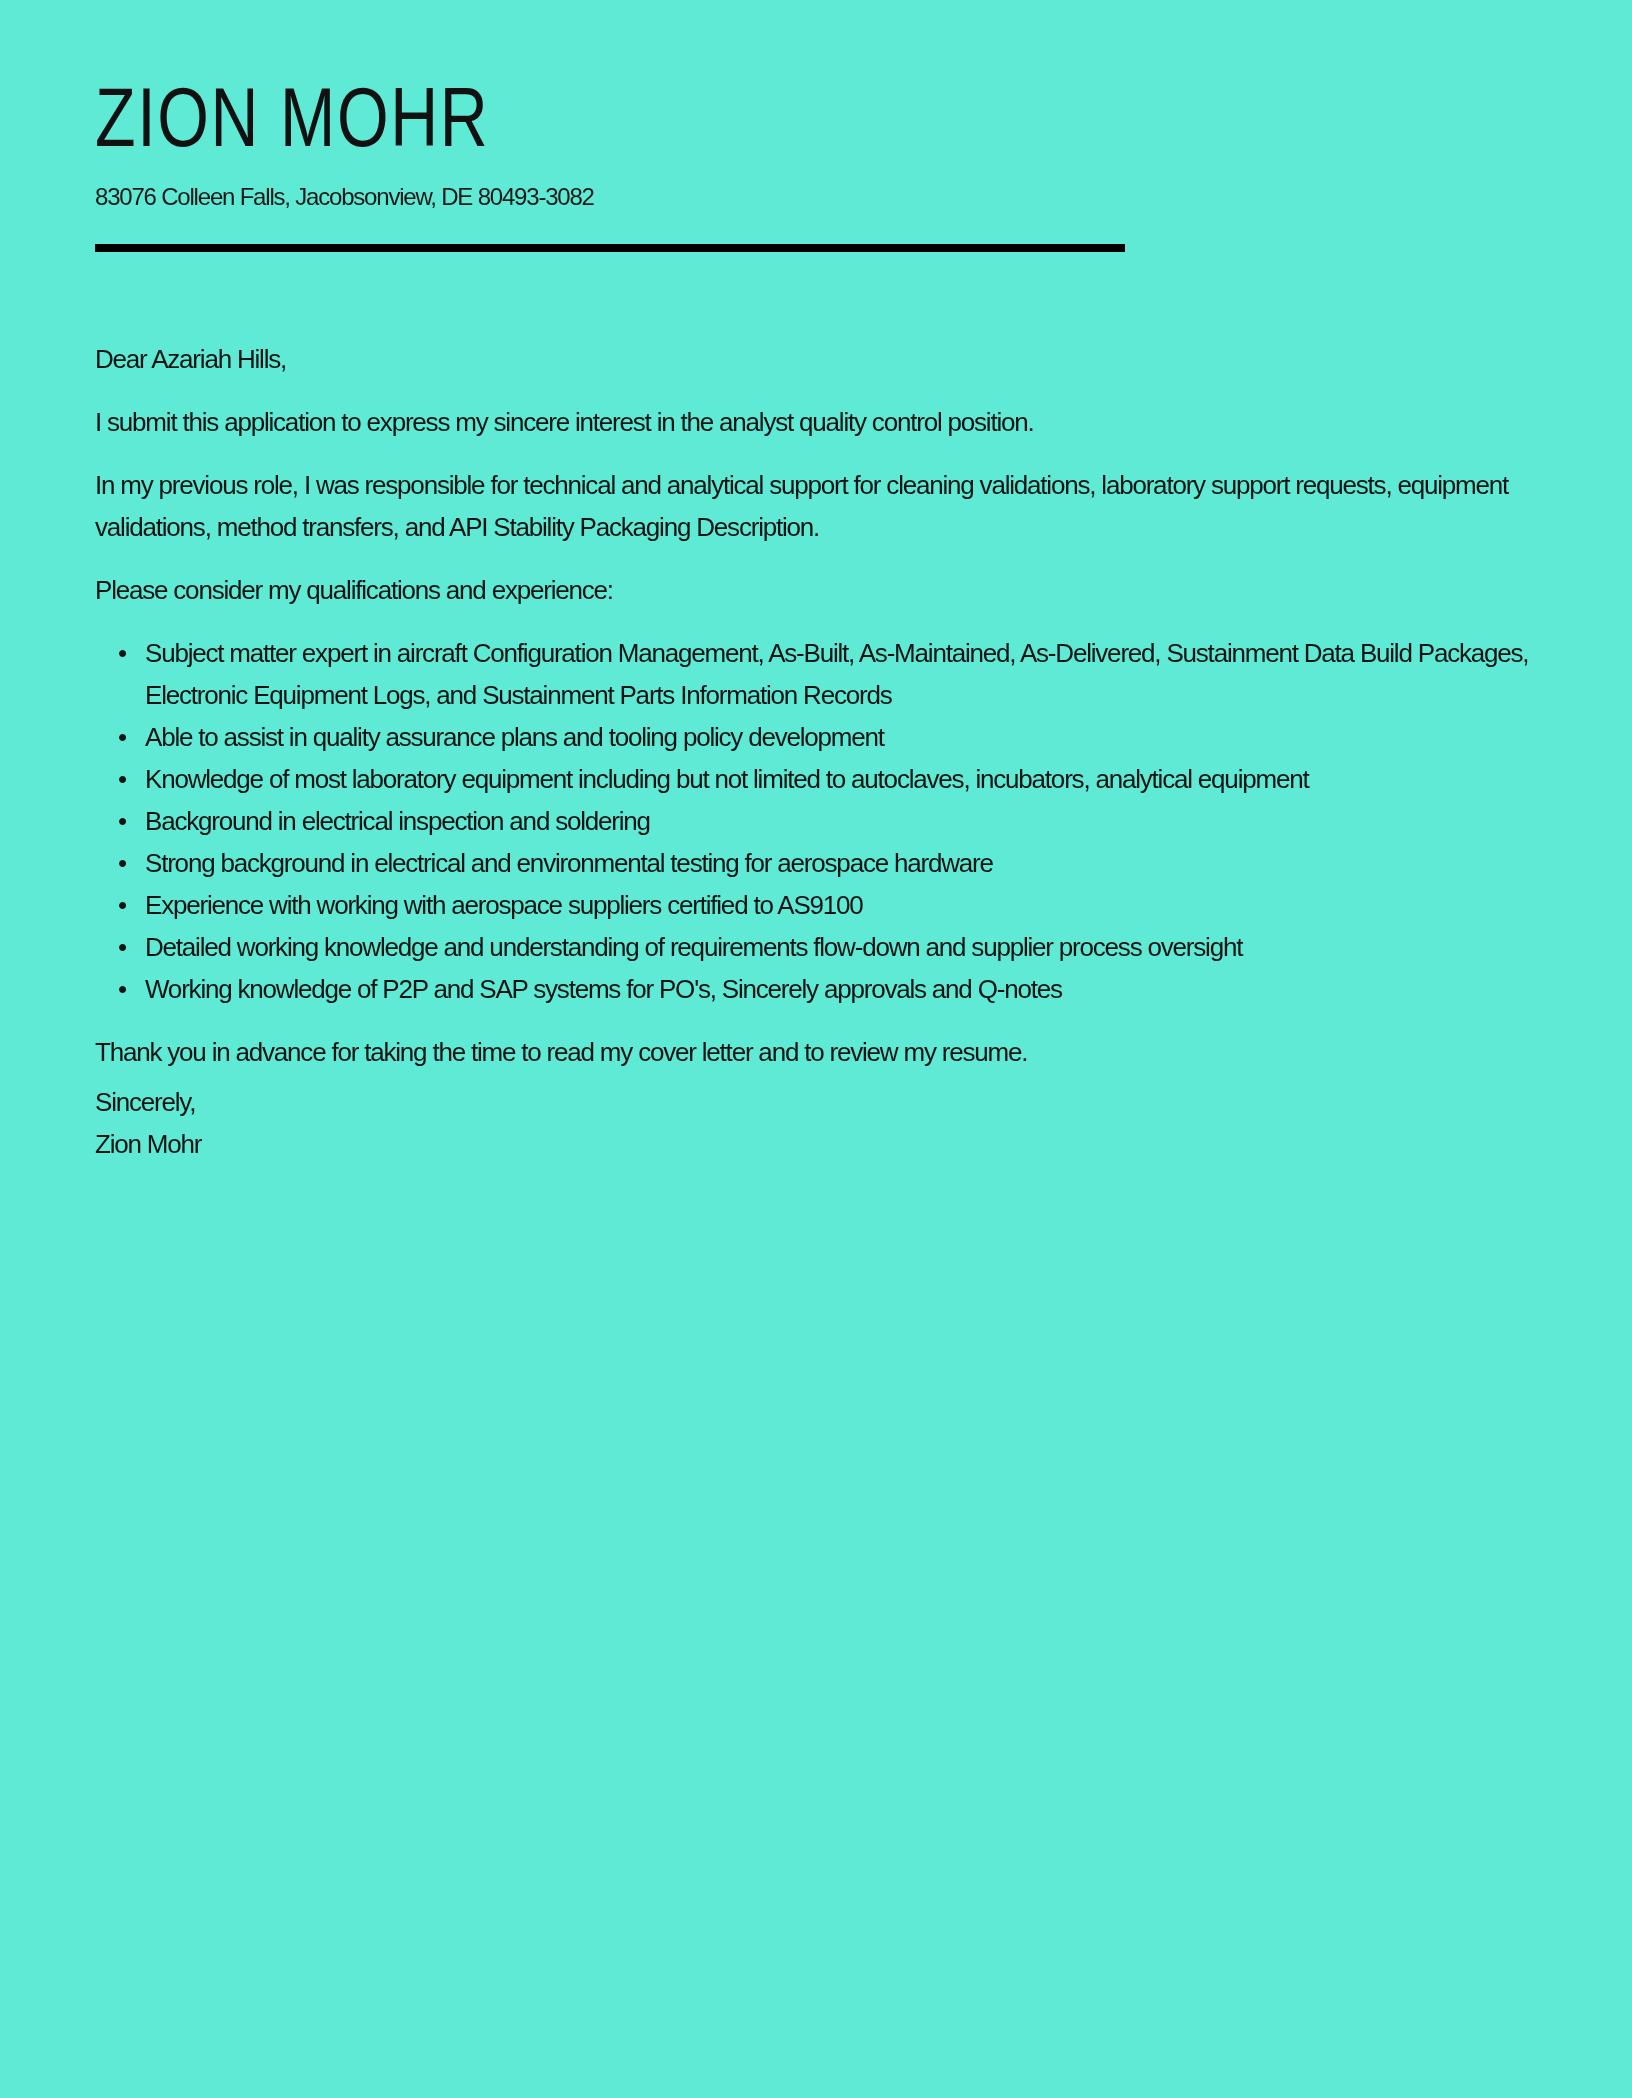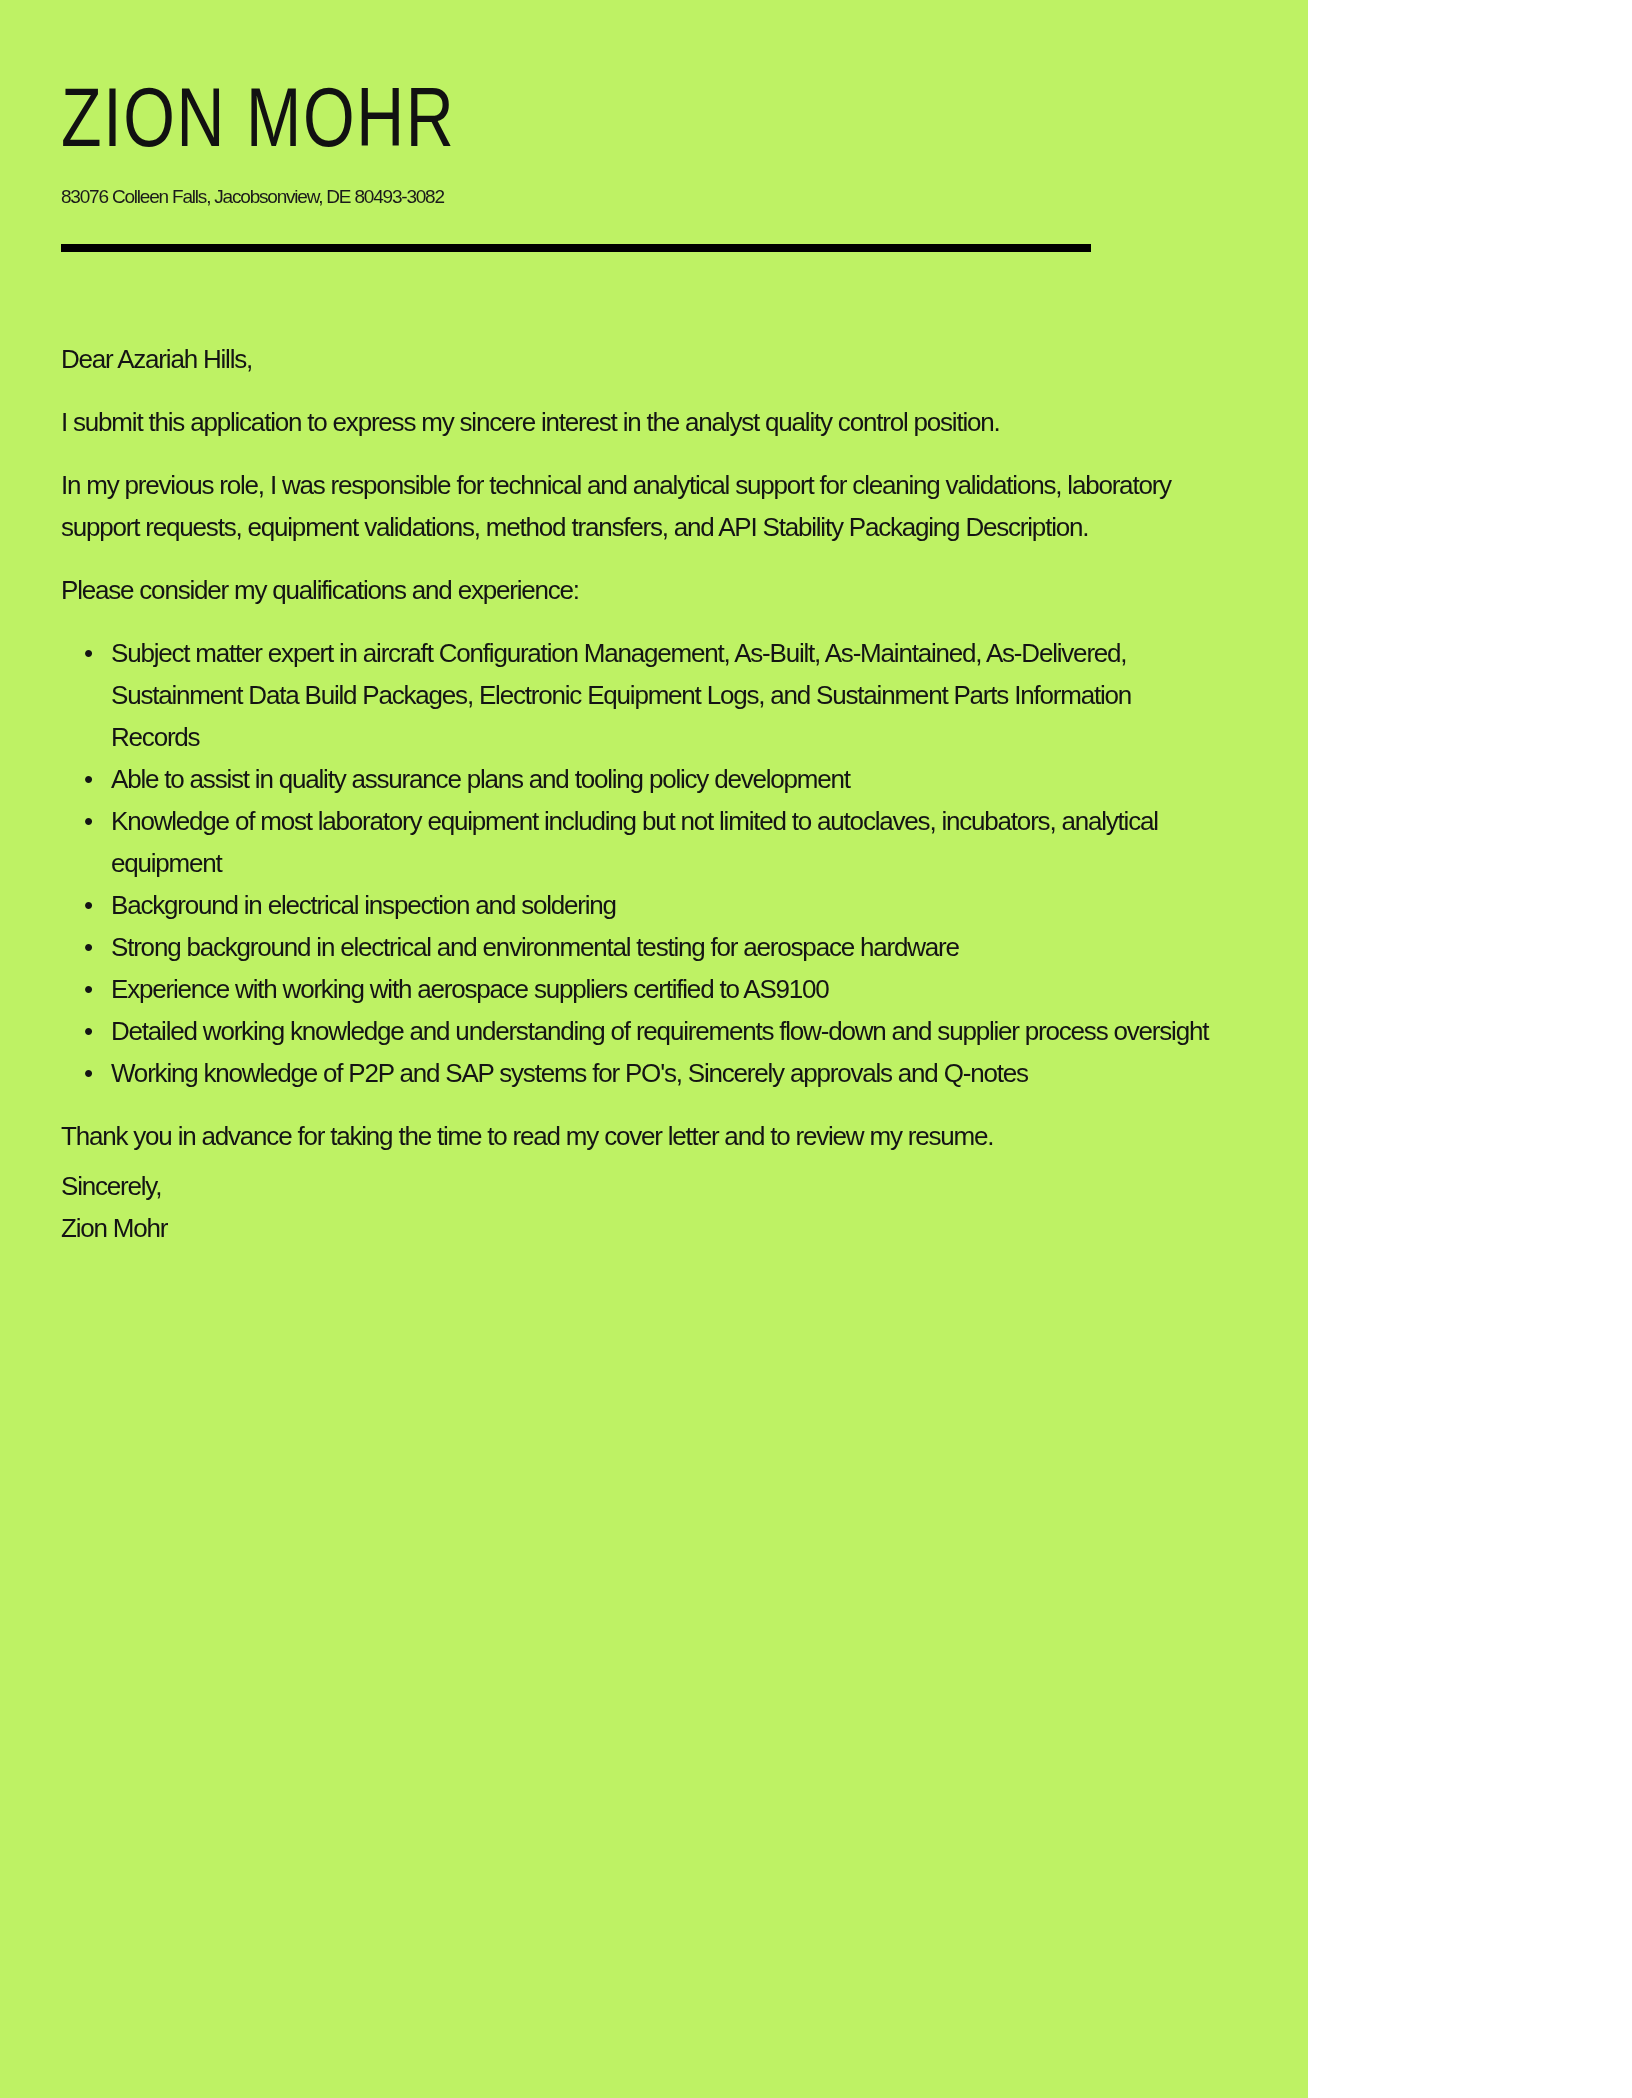--- a/index.html
+++ b/index.html
@@ -3,43 +3,43 @@
 <meta charset="utf-8">
 <style>
   * { box-sizing: border-box; }
   html, body {
     margin: 0;
     padding: 0;
     background: #ffffff;
   }
   .page {
     position: relative;
-    width: 1308px;
+    width: 1632px;
     height: 2098px;
-    background: #bef264;
+    background: #5eead4;
     color: #141414;
     font-family: "Liberation Sans", sans-serif;
-    padding: 50px 95px 0 61px;
+    padding: 50px 95px 0 95px;
     overflow: hidden;
   }
   
   .name {
     margin-top: 20px;
     font-size: 83px;
     line-height: 96px;
     font-weight: 400;
     letter-spacing: 2px;
     white-space: nowrap;
     transform: scaleX(0.8);
     transform-origin: left center;
     color: #111111;
   }
   .address {
     margin-top: 14px;
-    font-size: 19px;
+    font-size: 24px;
     line-height: 34px;
     letter-spacing: -1.2px;
     color: #1a1a1a;
   }
   .rule {
     margin-top: 30px;
     width: 1030px;
     height: 8px;
     background: #000000;
   }

